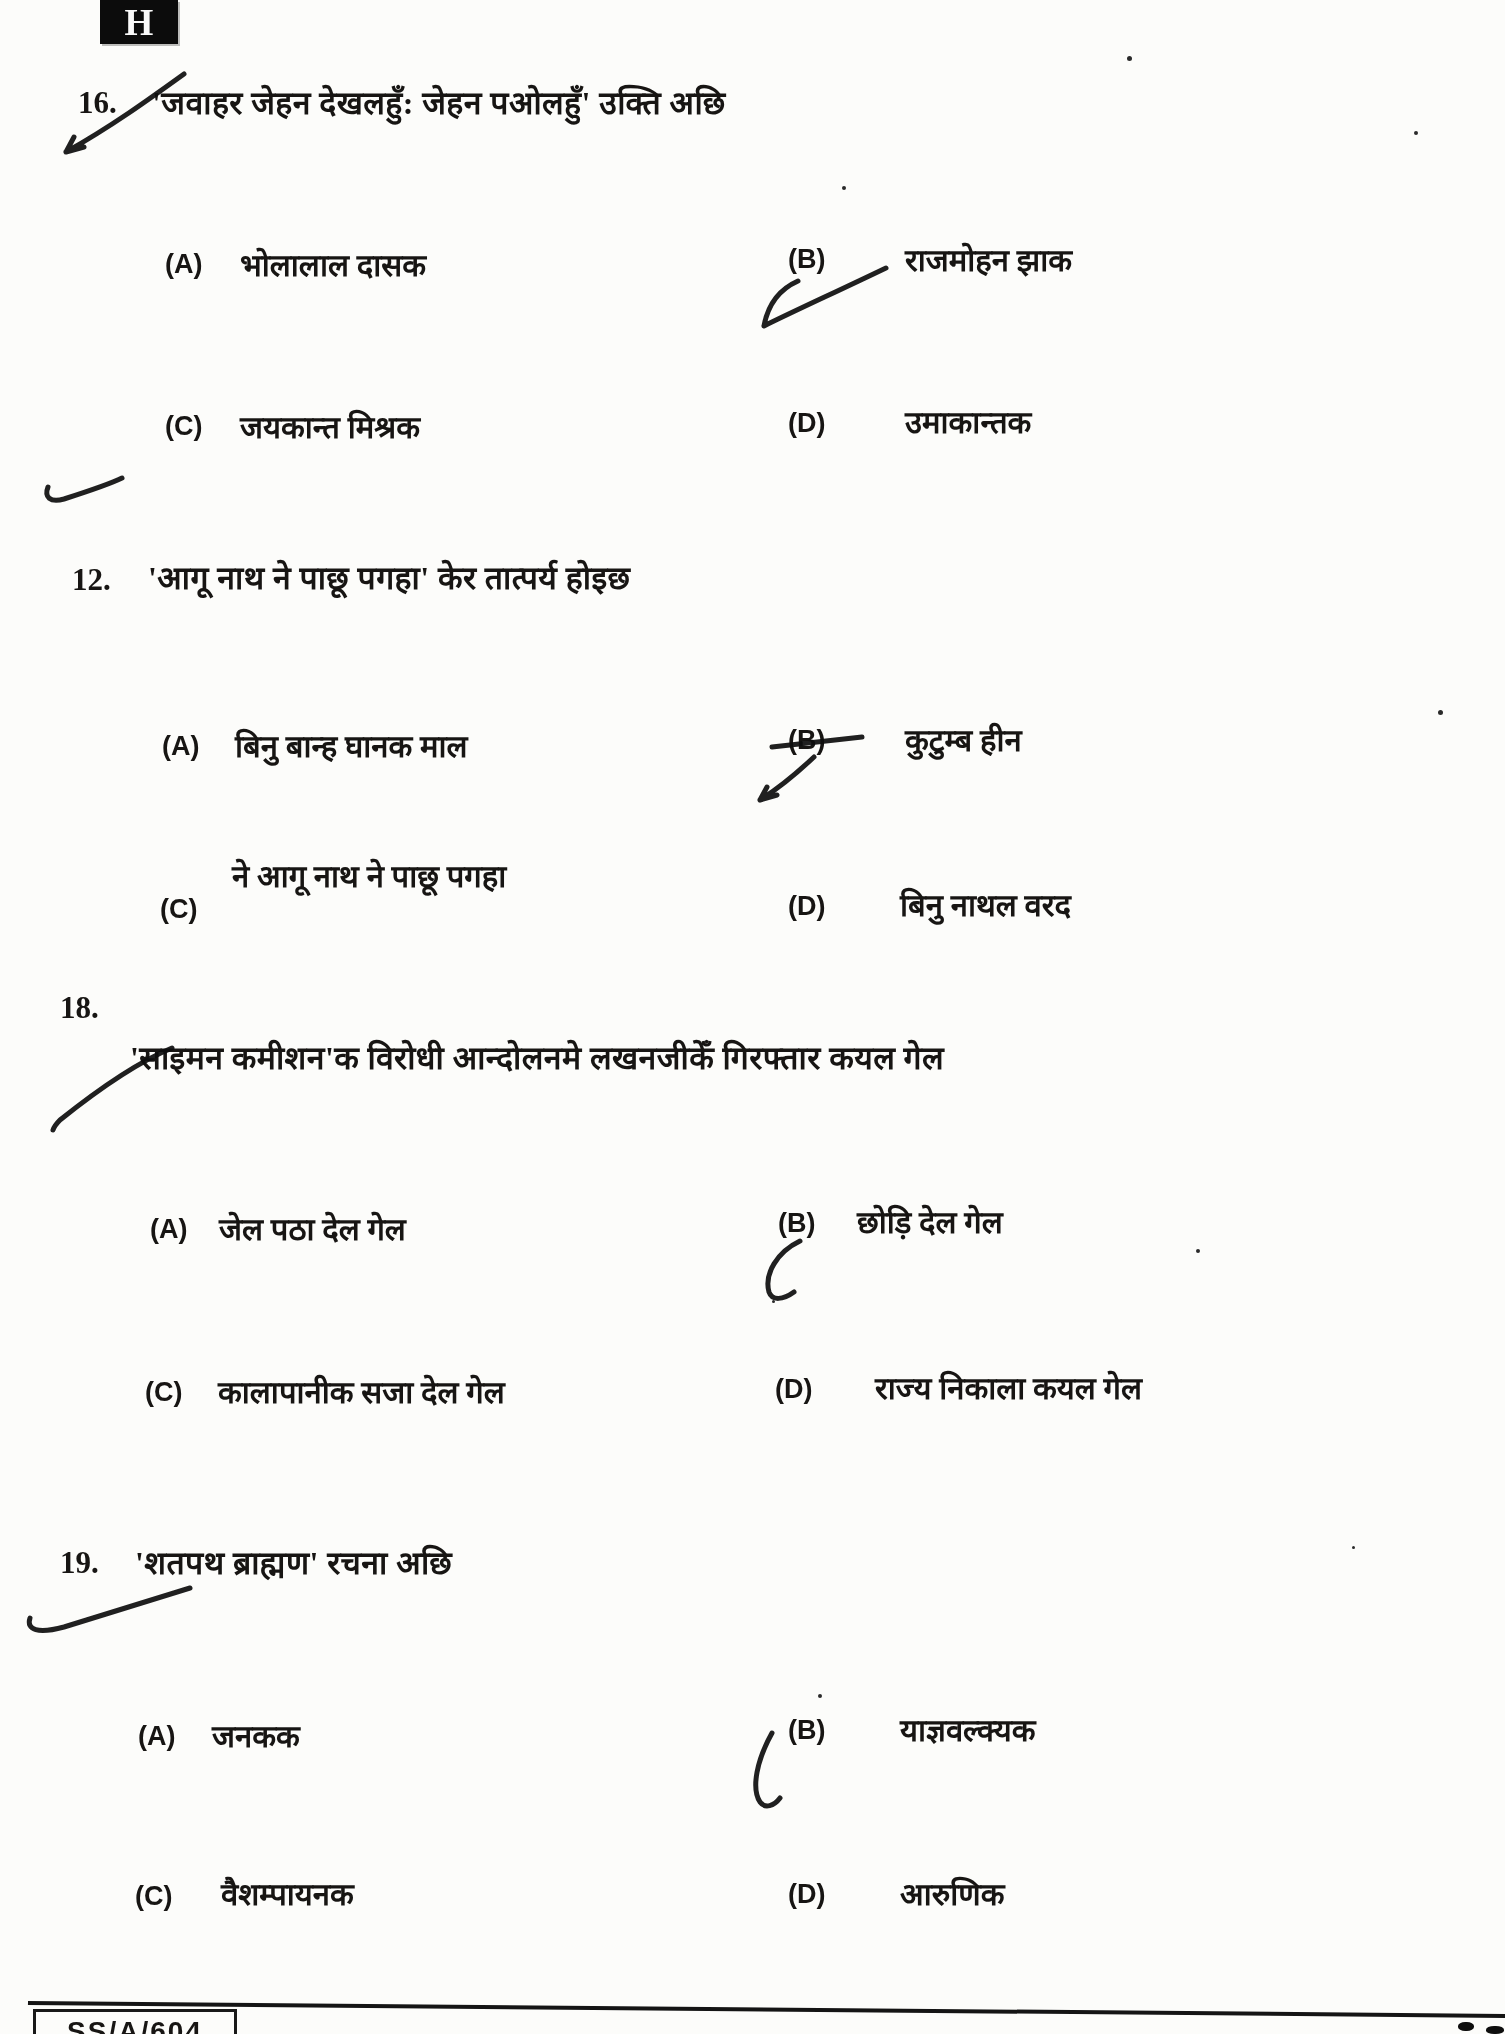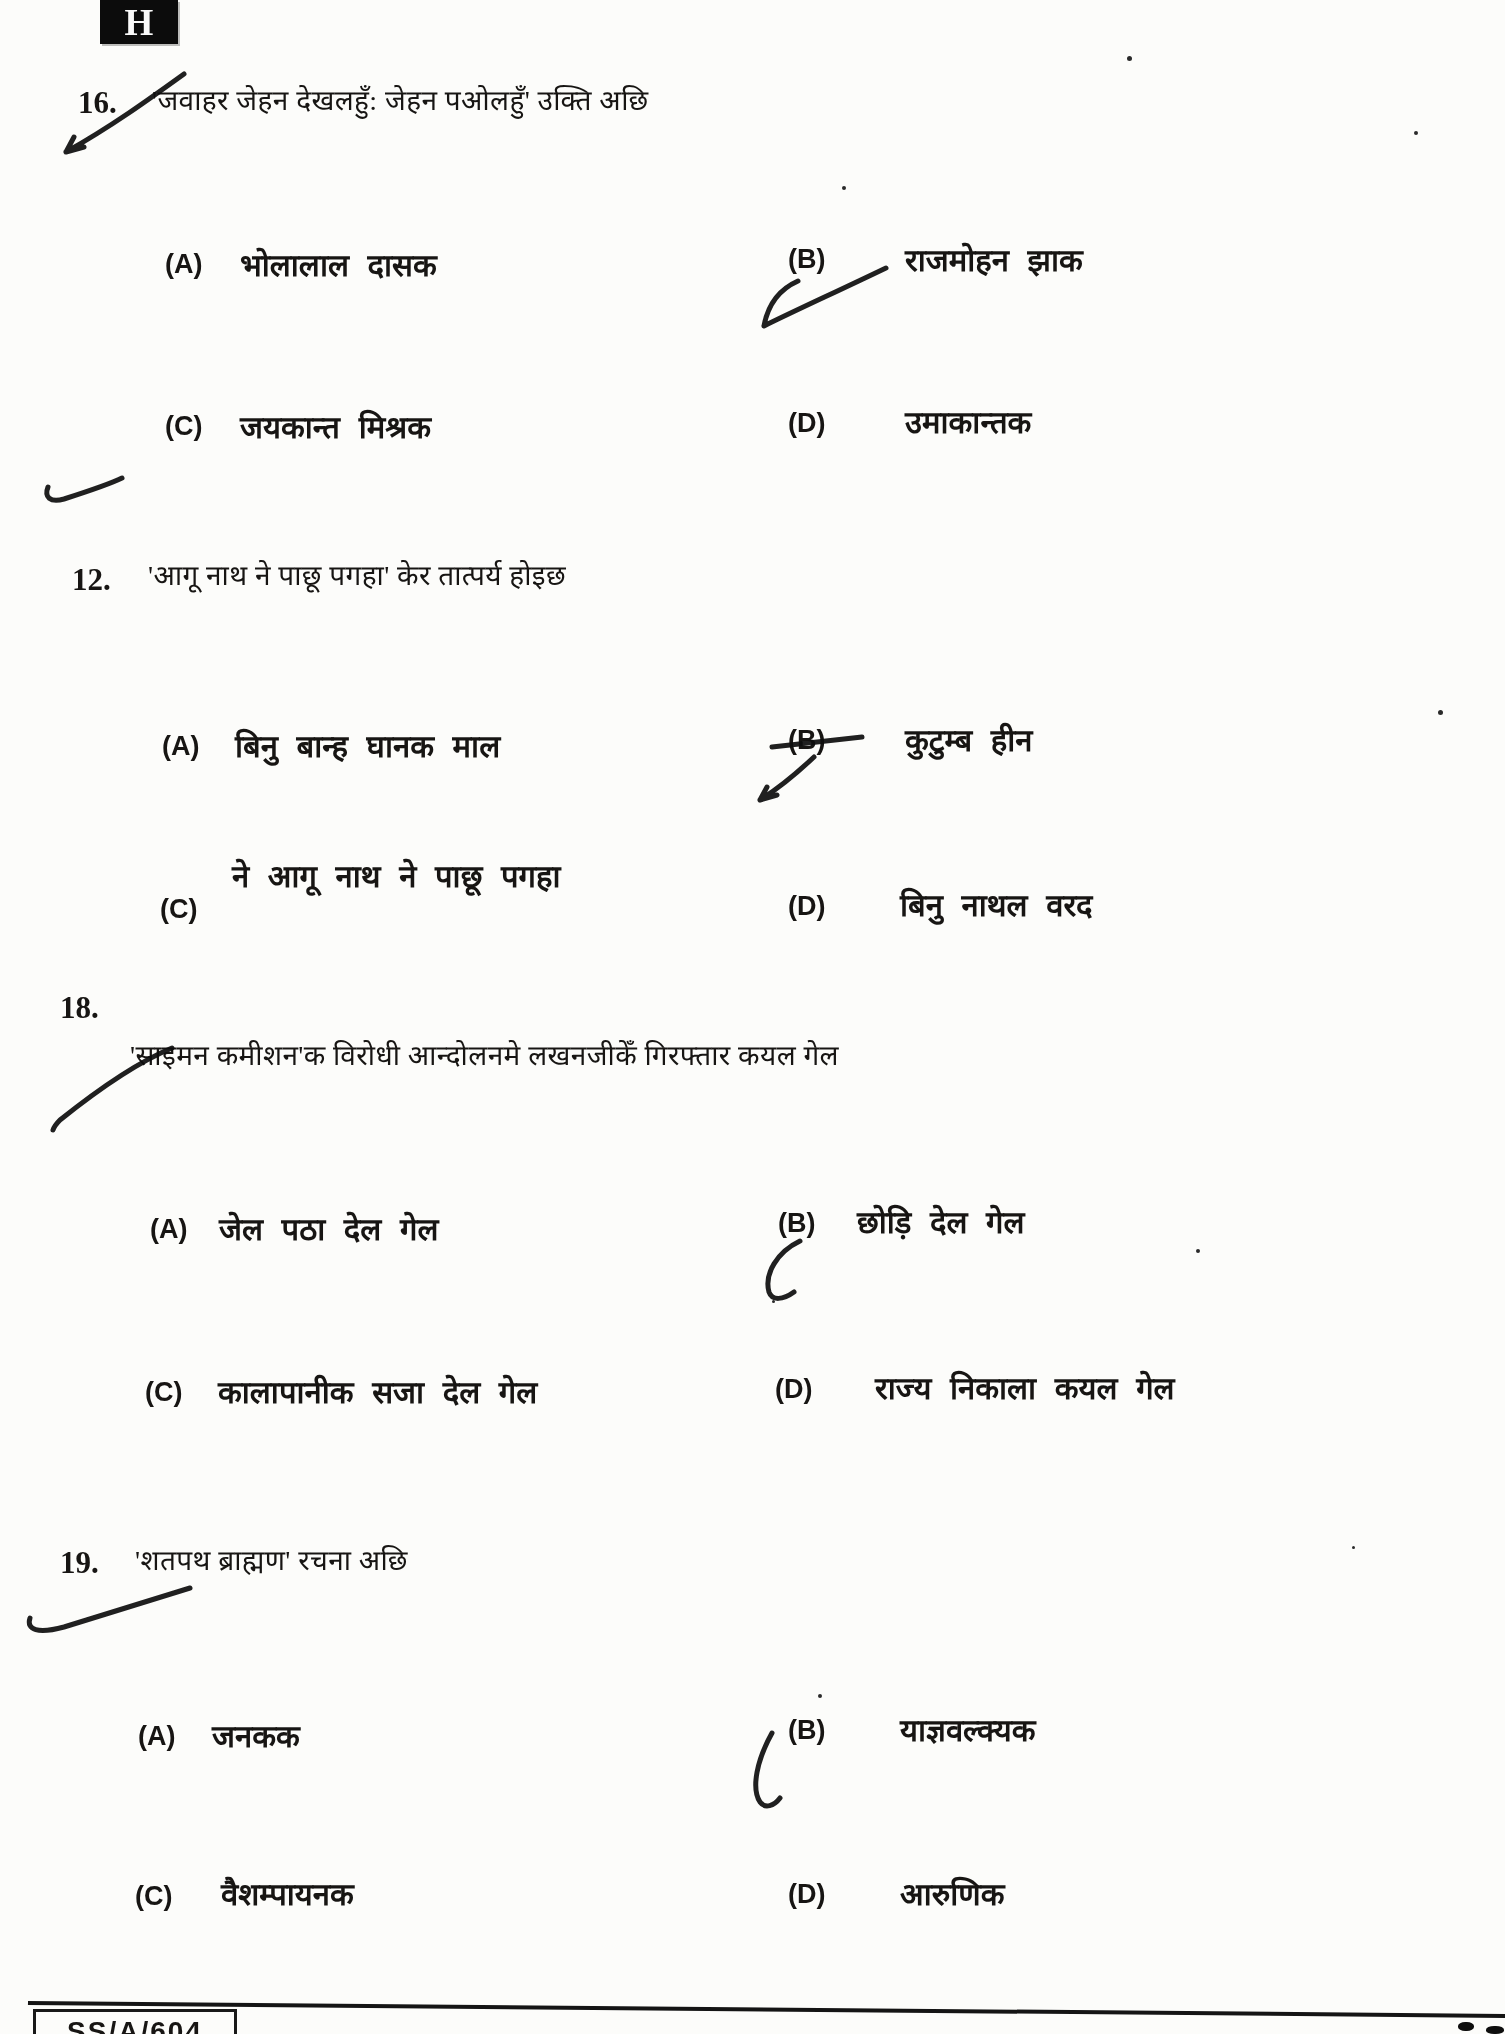--- a/index.html
+++ b/index.html
@@ -4,23 +4,23 @@
 <style>
   html,body{margin:0;padding:0;}
   body{
     width:1505px;height:2034px;position:relative;overflow:hidden;
     background:#fcfcfa;
     font-family:"Liberation Serif","DejaVu Sans",serif;
     color:#171513;
   }
   .abs{position:absolute;white-space:nowrap;}
   .qnum{font-size:31px;font-weight:700;}
-  .qtext{font-size:28px;font-weight:400;letter-spacing:.4px;}
+  .qtext{font-size:32px;font-weight:700;letter-spacing:.4px;}
   .olabel{font-size:27px;font-weight:700;font-family:"Liberation Sans","DejaVu Sans",sans-serif;}
-  .otext{font-size:31px;font-weight:700;font-family:Liberation Mono, monospace;}
+  .otext{font-size:31px;font-weight:700;}
   .badge{
     left:100px;top:0;width:78px;height:44px;background:#0c0c0c;
     display:flex;align-items:center;justify-content:center;
     box-shadow:2px 2px 0 rgba(0,0,0,.25);
   }
   .badge span{color:#fafafa;font-size:37px;font-weight:700;line-height:1;}
   .footer-line{
     left:28px;top:2001px;width:1482px;height:4px;background:#141414;
     transform:rotate(.5deg);transform-origin:left top;
   }

